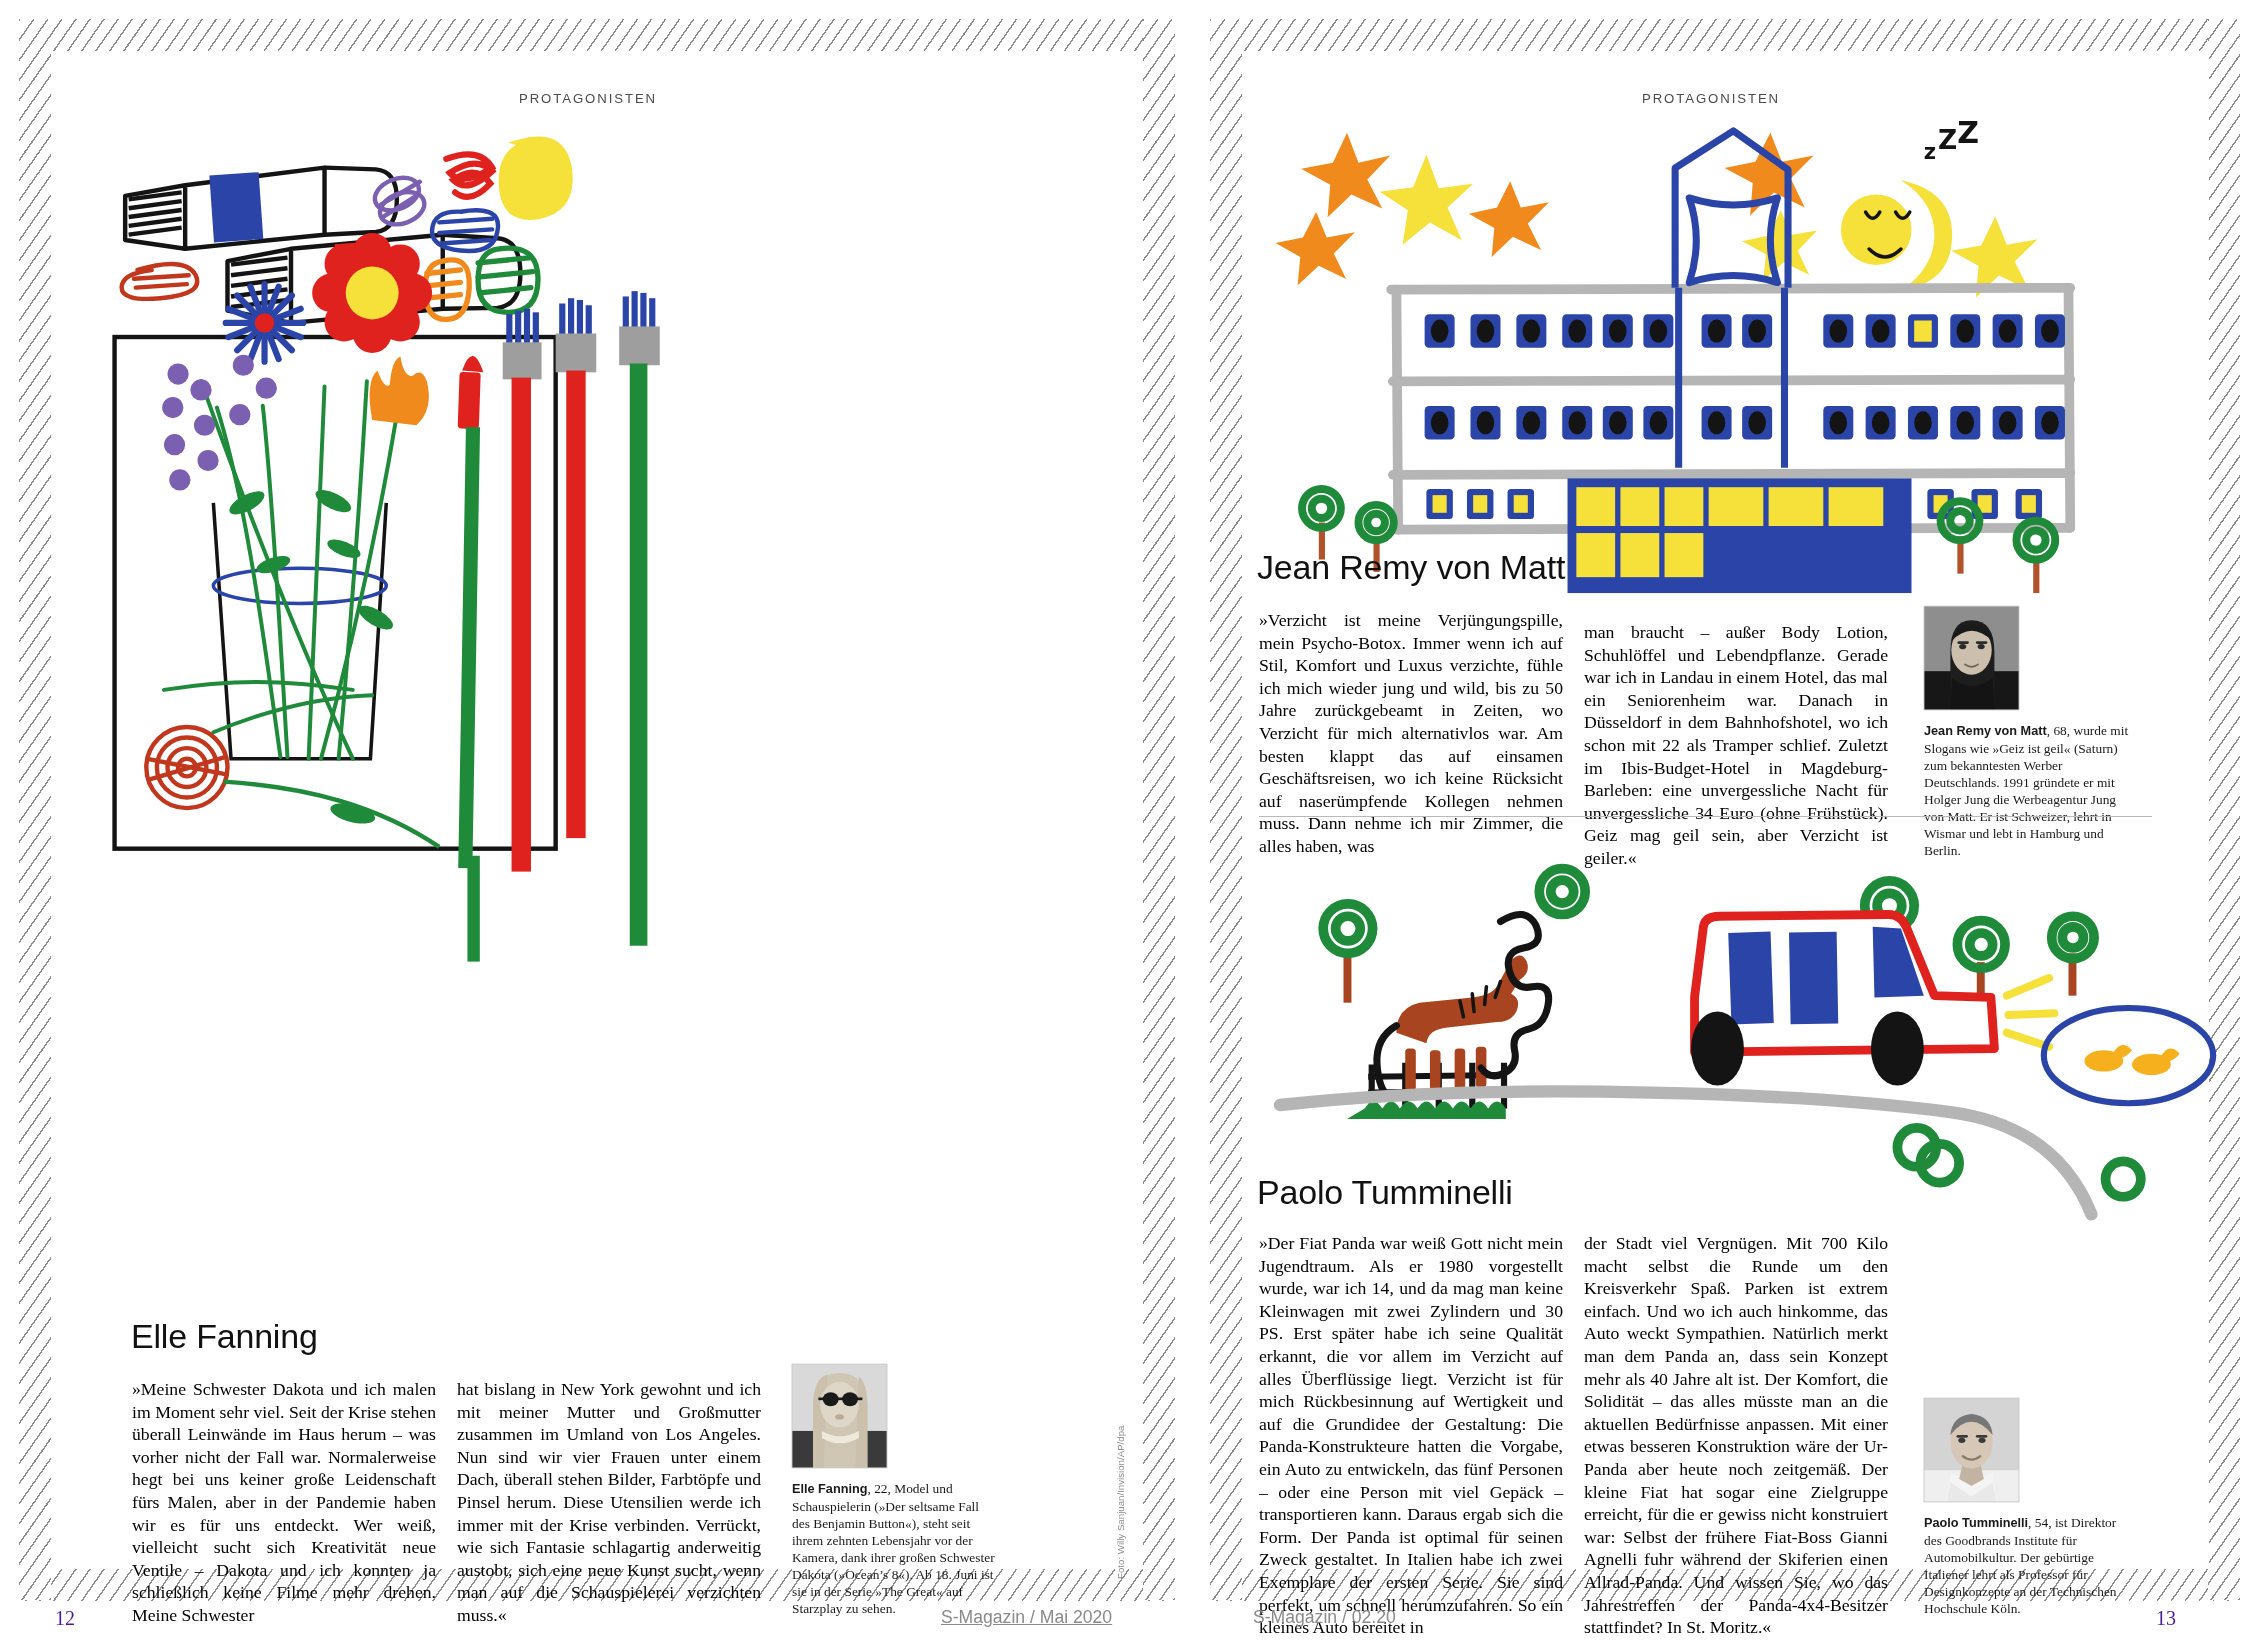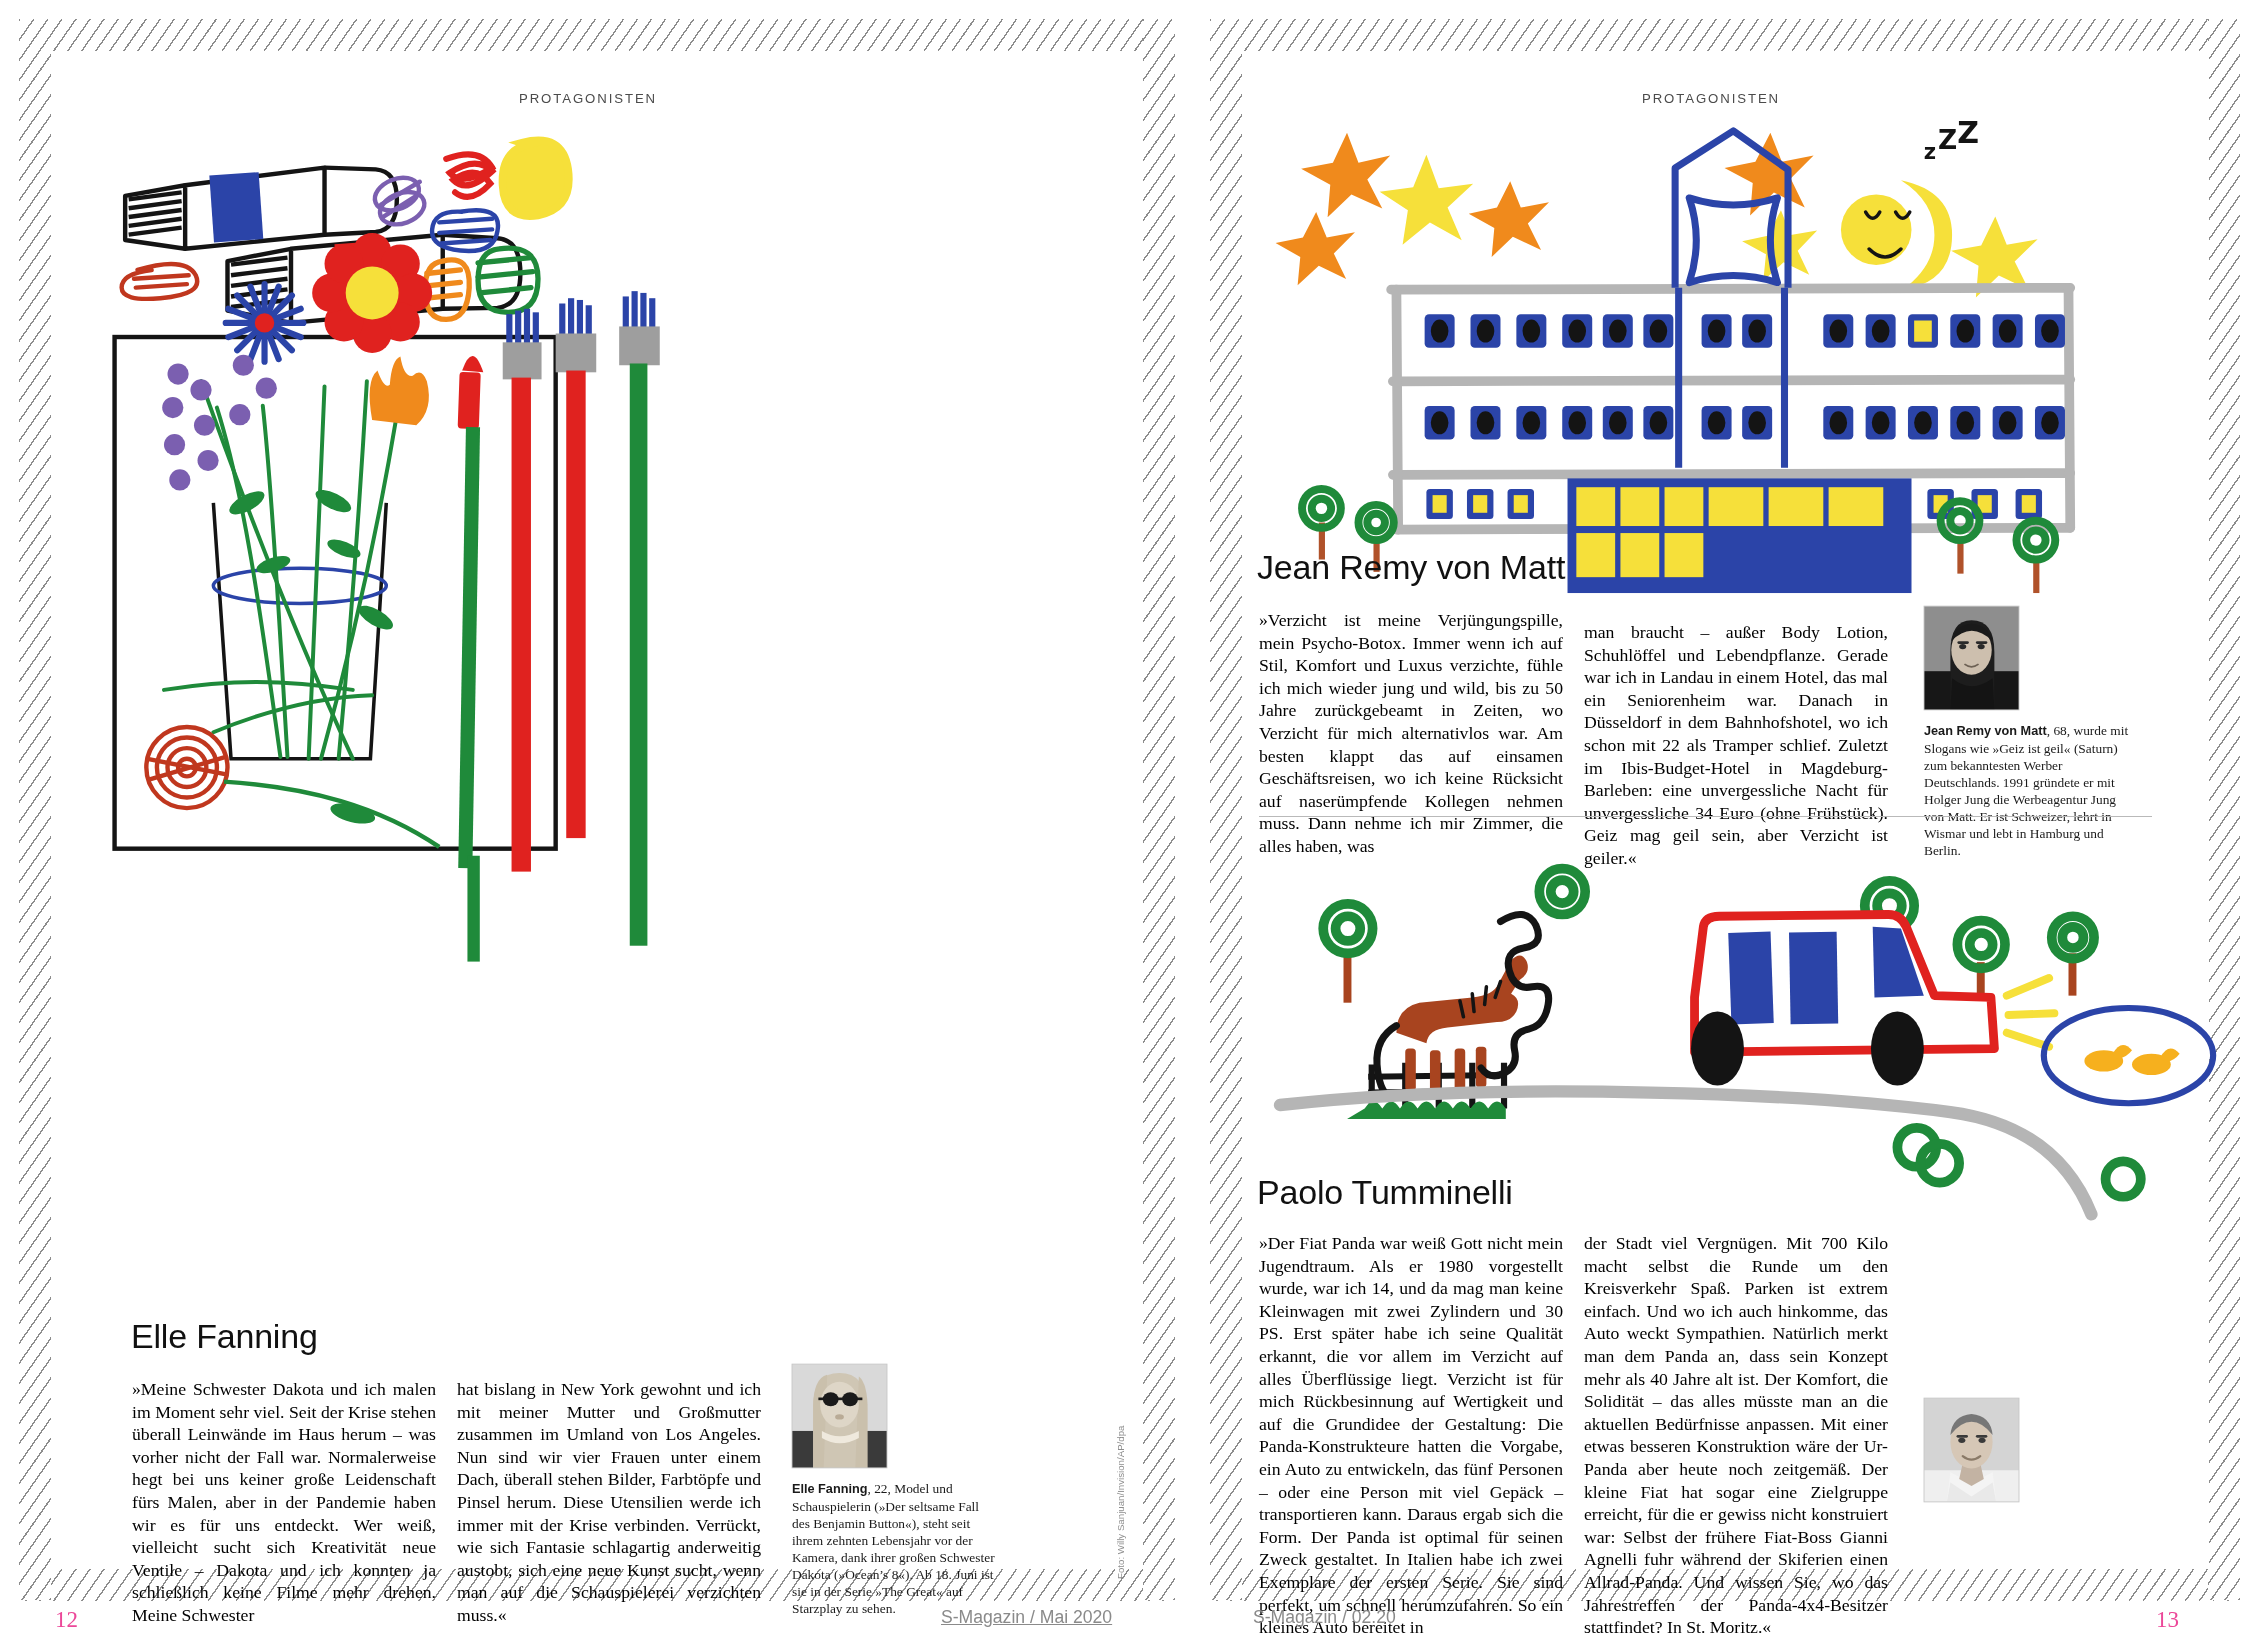--- a/index.html
+++ b/index.html
@@ -33,21 +33,21 @@
   
   .bio{position:absolute;width:207px;}
   .bio .portrait{width:95px;height:104px;display:block;}
   .bio .biotext{font-family:"Liberation Serif",serif;font-size:13.4px;line-height:17px;
     color:#1a1a1a;margin-top:11.5px;text-align:left;}
   .bio .biotext b{font-family:"Liberation Sans",sans-serif;font-weight:700;font-size:12.7px;}
   .rule{position:absolute;height:0.9px;background:#b9b9b9;}
 
   
   .folio{position:absolute;font-family:"Liberation Sans",sans-serif;font-size:17.6px;color:#8a8a8a;}
-  .folio.num{font-family:"Liberation Serif",serif;font-size:23px;color:#ec4899;}
+  .folio.num{font-family:"Liberation Serif",serif;font-size:20px;color:#4c1d95;}
 
   
   .vcredit{position:absolute;font-family:"Liberation Sans",sans-serif;font-size:9.7px;
     color:#8d8d8d;white-space:nowrap;transform-origin:0 0;transform:rotate(-90deg);}
 
   
   .illus{position:absolute;}
   svg{display:block;overflow:visible;}
 </style>
 </head>
@@ -608,20 +608,21 @@
         <g fill="#3a3a3a">
           <ellipse cx="43" cy="48" rx="4" ry="3"></ellipse>
             <ellipse cx="66" cy="48" rx="4" ry="3"></ellipse>
           <rect x="37" y="42" width="13" height="3" rx="1.5"></rect>
             <rect x="59" y="42" width="13" height="3" rx="1.5"></rect>
         </g>
         <path d="M44 66 q10 8 20 0" stroke="#8a7a68" stroke-width="2.5" fill="none" stroke-linecap="round"></path>
         <path d="M30 96 L54 112 L78 96 L82 118 L26 118 Z" fill="#e9e9e9"></path>
         <rect x="0" y="0" width="108" height="118" fill="none" stroke="#c7c7c7" stroke-width="1"></rect>
       </svg>
+      <div class="biotext"><b>Paolo Tumminelli</b><span>, 54, ist Direktor des Goodbrands Institute für Automobilkultur. Der gebürtige Italiener lehrt als Professor für Designkonzepte an der Technischen Hochschule Köln.</span></div>
     </div>
 
     <div class="folio" style="left:52px;top:1607px;">S-Magazin / 02.20</div>
     <div class="folio num" style="left:955px;top:1607px;">13</div>
   </div>
 
 </div>
 
 
 </body></html>

